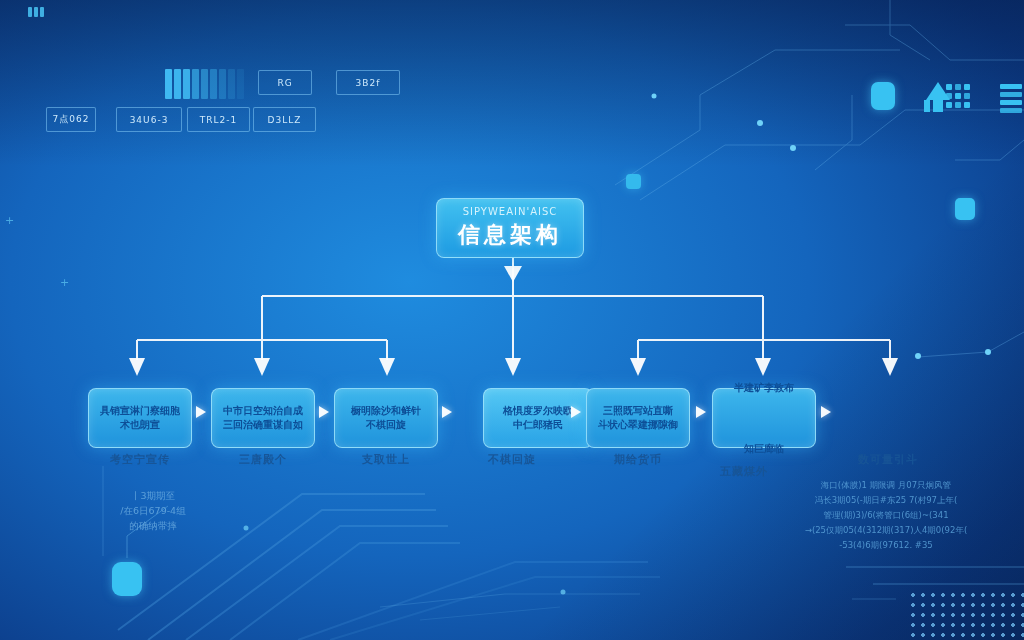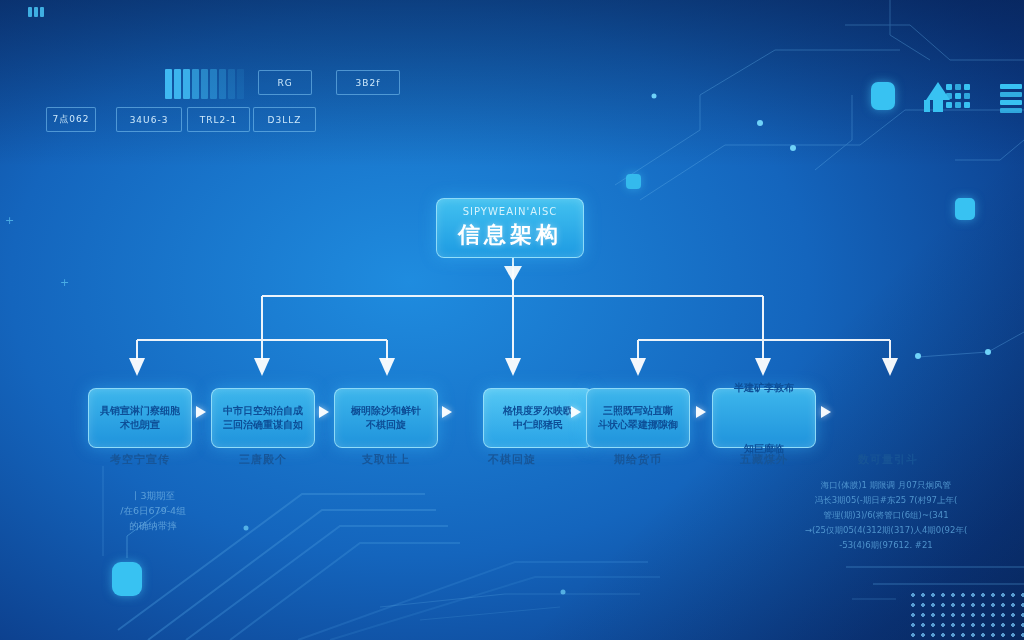--- a/index.html
+++ b/index.html
@@ -67,21 +67,21 @@
       background:linear-gradient(180deg,#55c8f4 0%, #28a2e6 100%);margin-left:26px;}
   .n5{left:586px;} .n6{left:712px;gap:47px;} .n7{left:836px;}
   .flow-arrow { position:absolute; top:406px; width:0; height:0;
     border-top:6px solid transparent; border-bottom:6px solid transparent;
     border-left:10px solid rgba(255,255,255,.95);
     filter:drop-shadow(0 0 3px rgba(255,255,255,.6)); }
   .fa1{left:196px;} .fa2{left:319px;} .fa3{left:442px;} .fa4{left:571px;} .fa5{left:696px;} .fa6{left:821px;}
 
   .caption { position:absolute; top:452px; width:140px; text-align:center;
     font-size:11px; letter-spacing:1px; color:rgba(23,84,150,.95); font-weight:bold; }
-  .c1{left:70px;} .c2{left:193px;text-align:center;} .c3{left:316px;} .c4{left:442px;} .c5{left:568px;} .c6{left:694px;} .c7{left:818px;}
+  .c1{left:70px;} .c2{left:193px;text-align:center;} .c3{left:316px;} .c4{left:442px;} .c5{left:568px;} .c6{left:674px;margin-top:12px;} .c7{left:818px;}
 
   .sublist { position:absolute; text-align:center; color:rgba(105,170,223,.85); }
   .sub-left { left:88px; top:452px; width:130px; font-size:9.5px; line-height:15px;margin-top:36px; }
   .sub-right{ left:798px; top:478px; width:176px; font-size:8.5px; line-height:15px; color:rgba(95,168,221,.8); }
 
   
   .dot-grid { position:absolute; left:908px; top:590px; width:116px; height:50px;
     background:radial-gradient(circle, rgba(120,200,250,.8) 1.6px, transparent 2px);
     background-size:10px 10px; opacity:.9; }
 </style>
@@ -256,18 +256,18 @@
   <div class="sublist sub-left">
     <div>丨3期期至</div>
     <div>/在6日679-4组</div>
     <div>的确纳带摔</div>
   </div>
   <div class="sublist sub-right">
     <div>海口(体膜)1 期限调 月07只炯风管</div>
     <div>冯长3期05(-期日#东25 7(村97上年(</div>
     <div>管理(期)3)/6(将管口(6组)~(341</div>
     <div>→(25仅期05(4(312期(317)人4期0(92年(</div>
-    <div>-53(4)6期(97612. #21</div>
+    <div>-53(4)6期(97612. #35</div>
   </div>
 
   <div class="dot-grid"></div>
 
 </div>
 
 </body></html>

